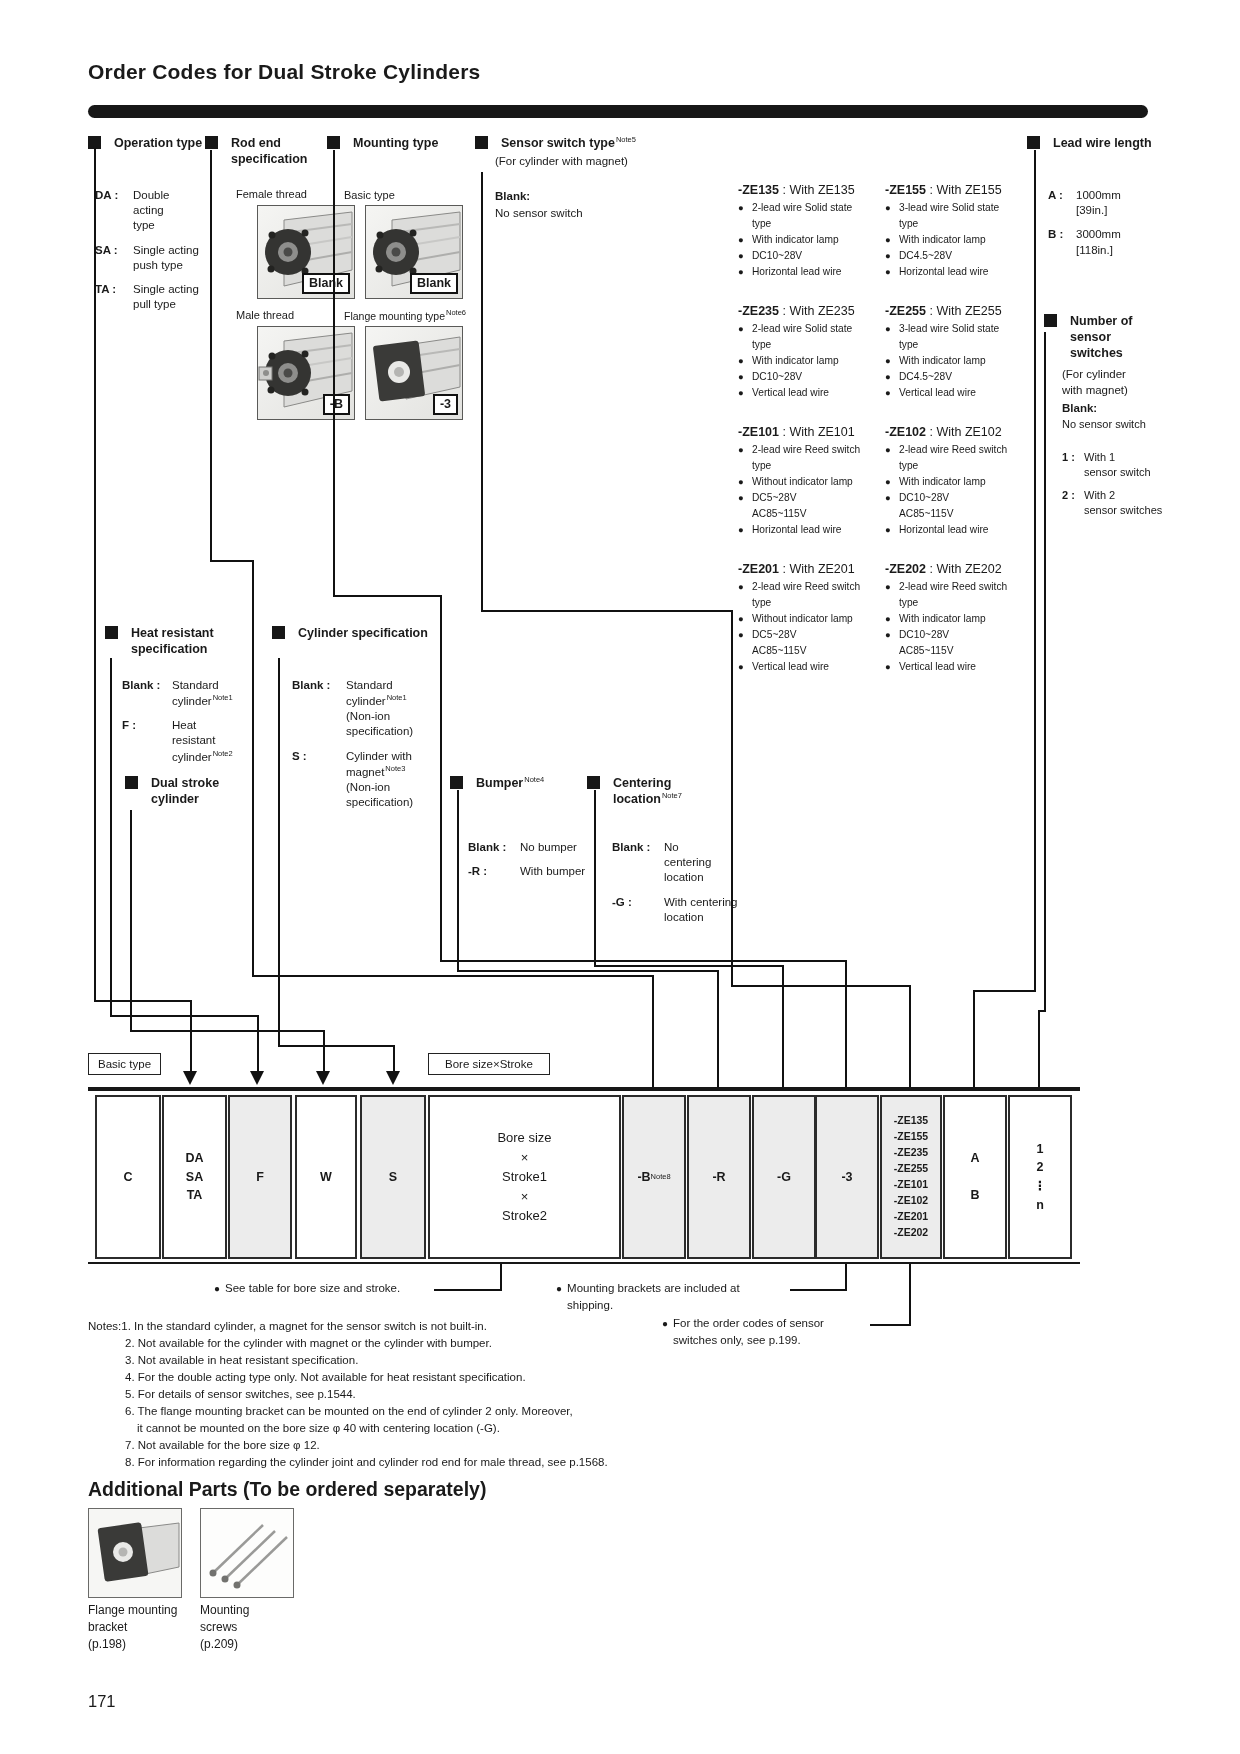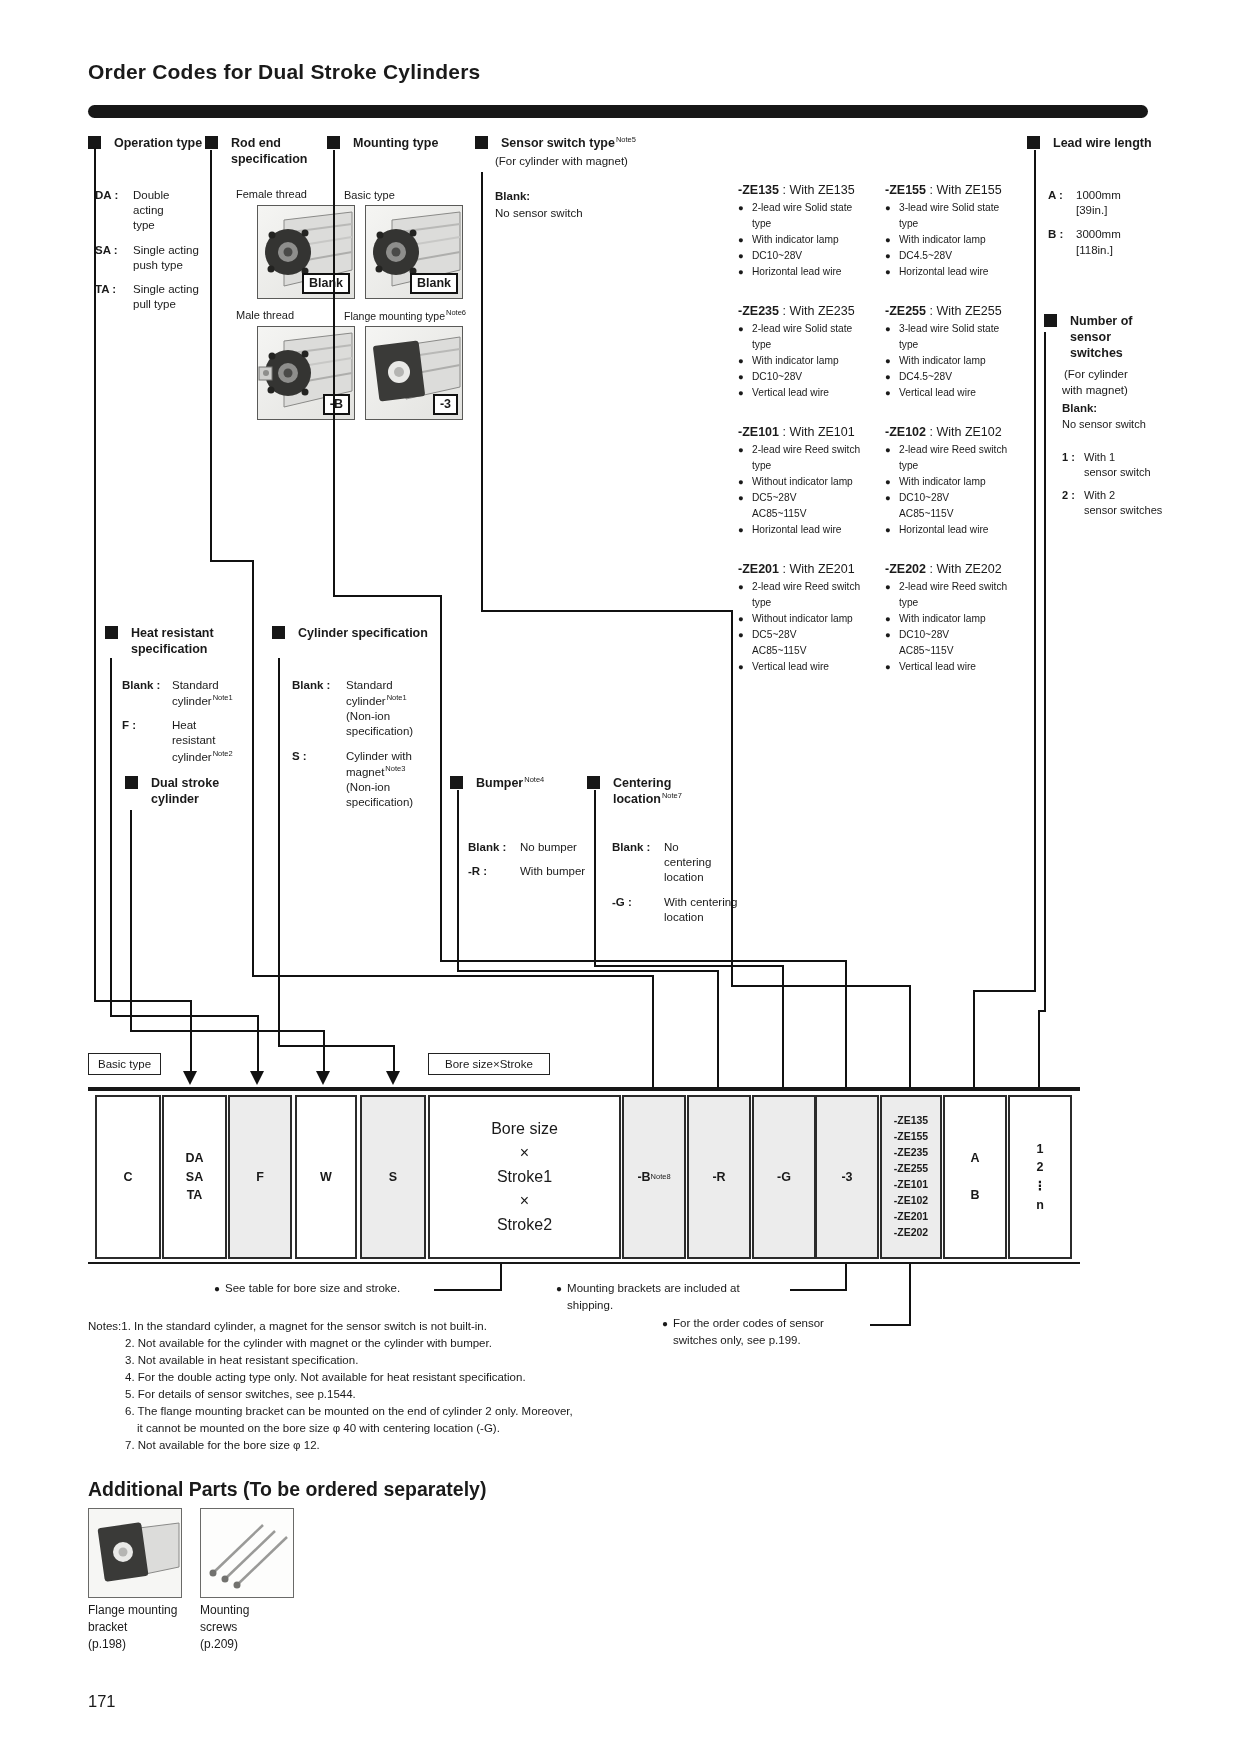--- a/index.html
+++ b/index.html
@@ -7,21 +7,21 @@
         font-family:"Liberation Sans","DejaVu Sans",sans-serif;color:#1a1a1a;overflow:hidden;}
   .abs{position:absolute;}
   
   .title{font-size:21px;font-weight:bold;letter-spacing:.2px;}
   .titlebar{height:13px;background:#171717;border-radius:7px;}
   
   .sechead{display:flex;gap:13px;align-items:flex-start;}
   .sq{width:13px;height:13px;background:#171717;flex:none;margin-top:1px;}
   .st{font-weight:bold;font-size:12.5px;line-height:1.28;white-space:pre-line;}
   .nsup{font-size:7.5px;vertical-align:super;font-weight:normal;margin-left:1px;}
-  .subtt{font-size:11.5px;line-height:1.4;white-space:pre-line;text-align:right;}
+  .subtt{font-size:11.5px;line-height:1.4;white-space:pre-line;}
   
   .kv{display:flex;flex-direction:column;gap:9px;font-size:11.5px;line-height:1.32;}
   .krow{display:grid;grid-template-columns:var(--cw) 1fr;gap:4px;}
   .kcode{font-weight:bold;white-space:nowrap;}
   .kdesc{white-space:pre-line;}
   .blk{display:block;white-space:pre-line;}
   .bb{font-weight:bold;}
   .blank2{font-size:11.5px;line-height:1.45;}
   
   .imglabel{font-size:11px;line-height:1.3;}
@@ -39,21 +39,21 @@
   .zf li::before{content:"●";position:absolute;left:0;top:0;font-size:9.5px;}
   
   .vl{width:2px;background:#111;}
   .hl{height:2px;background:#111;}
   .arr{width:0;height:0;border-left:7px solid transparent;border-right:7px solid transparent;border-top:14px solid #111;}
   
   .lblbox{border:1.5px solid #222;background:#fff;font-size:11.5px;padding:4px 9px;white-space:nowrap;}
   .cell{top:1095px;height:160px;border:2px solid #2b2b2b;background:#fff;display:flex;align-items:center;
         justify-content:center;text-align:center;font-weight:bold;font-size:12.5px;line-height:1.5;white-space:pre-line;}
   .cell.g{background:#ececec;}
-  .cell.n span{font-weight:normal;font-size:16px;}
+  .cell.n span{font-weight:normal;font-size:13px;}
   .cell.sm{font-size:10.5px;line-height:1.52;}
   .nsup8{font-size:7.5px;vertical-align:super;font-weight:normal;}
   
   .callout{display:flex;gap:5px;font-size:11.5px;line-height:1.45;}
   .callout .cb::before{content:"●";font-size:10px;}
   .callout .ct{white-space:pre-line;}
   .notes{font-size:11.5px;line-height:17px;width:640px;}
   .noterow{display:flex;}
   .np{}
   .nl{padding-left:37px;}
@@ -505,20 +505,21 @@
         <span class="np">Notes:</span>
         <span>1. In the standard cylinder, a magnet for the sensor switch is not built-in.</span>
       </div>
     <div class="nl">2. Not available for the cylinder with magnet or the cylinder with bumper.</div>
     <div class="nl">3. Not available in heat resistant specification.</div>
     <div class="nl">4. For the double acting type only. Not available for heat resistant specification.</div>
     <div class="nl">5. For details of sensor switches, see p.1544.</div>
     <div class="nl">6. The flange mounting bracket can be mounted on the end of cylinder 2 only. Moreover,</div>
     <div class="nl cont">it cannot be mounted on the bore size φ 40 with centering location (-G).</div>
     <div class="nl">7. Not available for the bore size φ 12.</div>
+    <div class="nl">8. For information regarding the cylinder joint and cylinder rod end for male thread, see p.1568.</div>
   </div>
 
   <div class="abs addtitle" style="left:88px;top:1478px">Additional Parts (To be ordered separately)</div>
 
   <div class="abs partbox" style="left:88px;top:1508px">
     <svg viewBox="0 0 92 88" width="92" height="88">
       <polygon points="42,20 90,14 90,58 42,68" fill="#dcdcda" stroke="#8a8a88" stroke-width="1"></polygon>
       <rect x="12" y="16" width="44" height="54" rx="3" fill="#3a3a38" transform="rotate(-8 34 43)"></rect>
       <circle cx="34" cy="43" r="10" fill="#e9e9e7"></circle>
       <circle cx="34" cy="43" r="4.5" fill="#b5b5b3"></circle>

